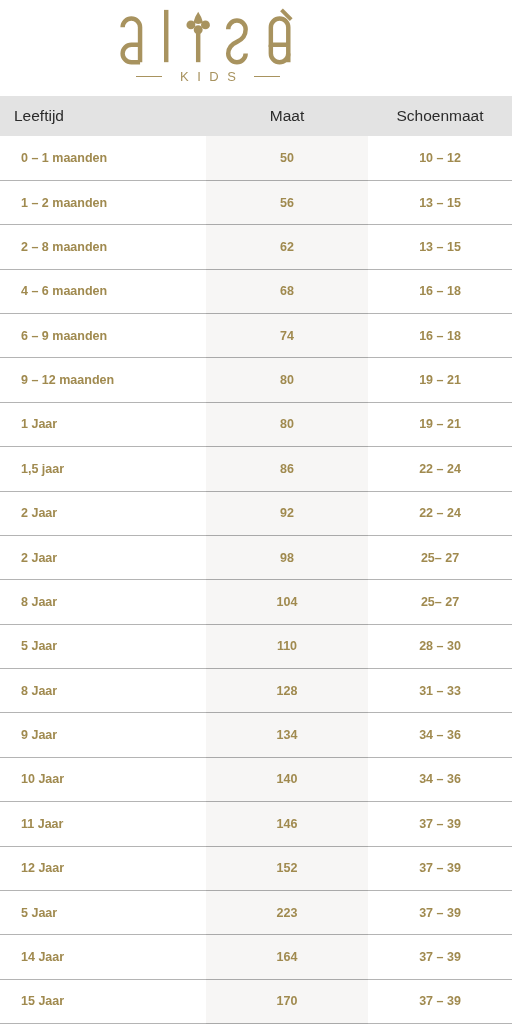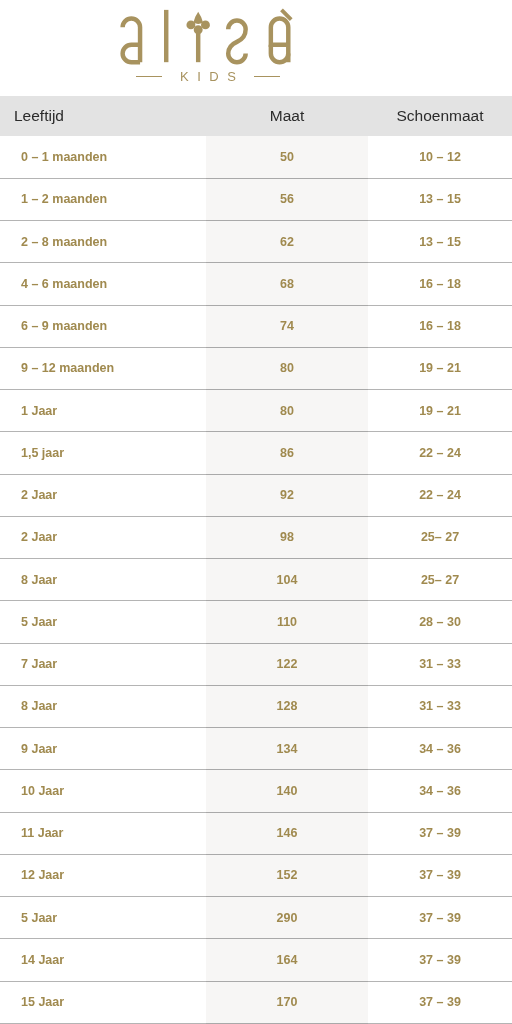--- a/index.html
+++ b/index.html
@@ -230,25 +230,20 @@
           <td class="col-age">8 Jaar</td>
           <td class="col-size">104</td>
           <td class="col-shoe">25– 27</td>
         </tr>
         <tr>
           <td class="col-age">5 Jaar</td>
           <td class="col-size">110</td>
           <td class="col-shoe">28 – 30</td>
         </tr>
         <tr>
-          <td class="col-age">7 Jaar</td>
-          <td class="col-size">122</td>
-          <td class="col-shoe">31 – 33</td>
-        </tr>
-        <tr>
           <td class="col-age">8 Jaar</td>
           <td class="col-size">128</td>
           <td class="col-shoe">31 – 33</td>
         </tr>
         <tr>
           <td class="col-age">9 Jaar</td>
           <td class="col-size">134</td>
           <td class="col-shoe">34 – 36</td>
         </tr>
         <tr>
@@ -261,21 +256,21 @@
           <td class="col-size">146</td>
           <td class="col-shoe">37 – 39</td>
         </tr>
         <tr>
           <td class="col-age">12 Jaar</td>
           <td class="col-size">152</td>
           <td class="col-shoe">37 – 39</td>
         </tr>
         <tr>
           <td class="col-age">5 Jaar</td>
-          <td class="col-size">290</td>
+          <td class="col-size">223</td>
           <td class="col-shoe">37 – 39</td>
         </tr>
         <tr>
           <td class="col-age">14 Jaar</td>
           <td class="col-size">164</td>
           <td class="col-shoe">37 – 39</td>
         </tr>
         <tr>
           <td class="col-age">15 Jaar</td>
           <td class="col-size">170</td>

